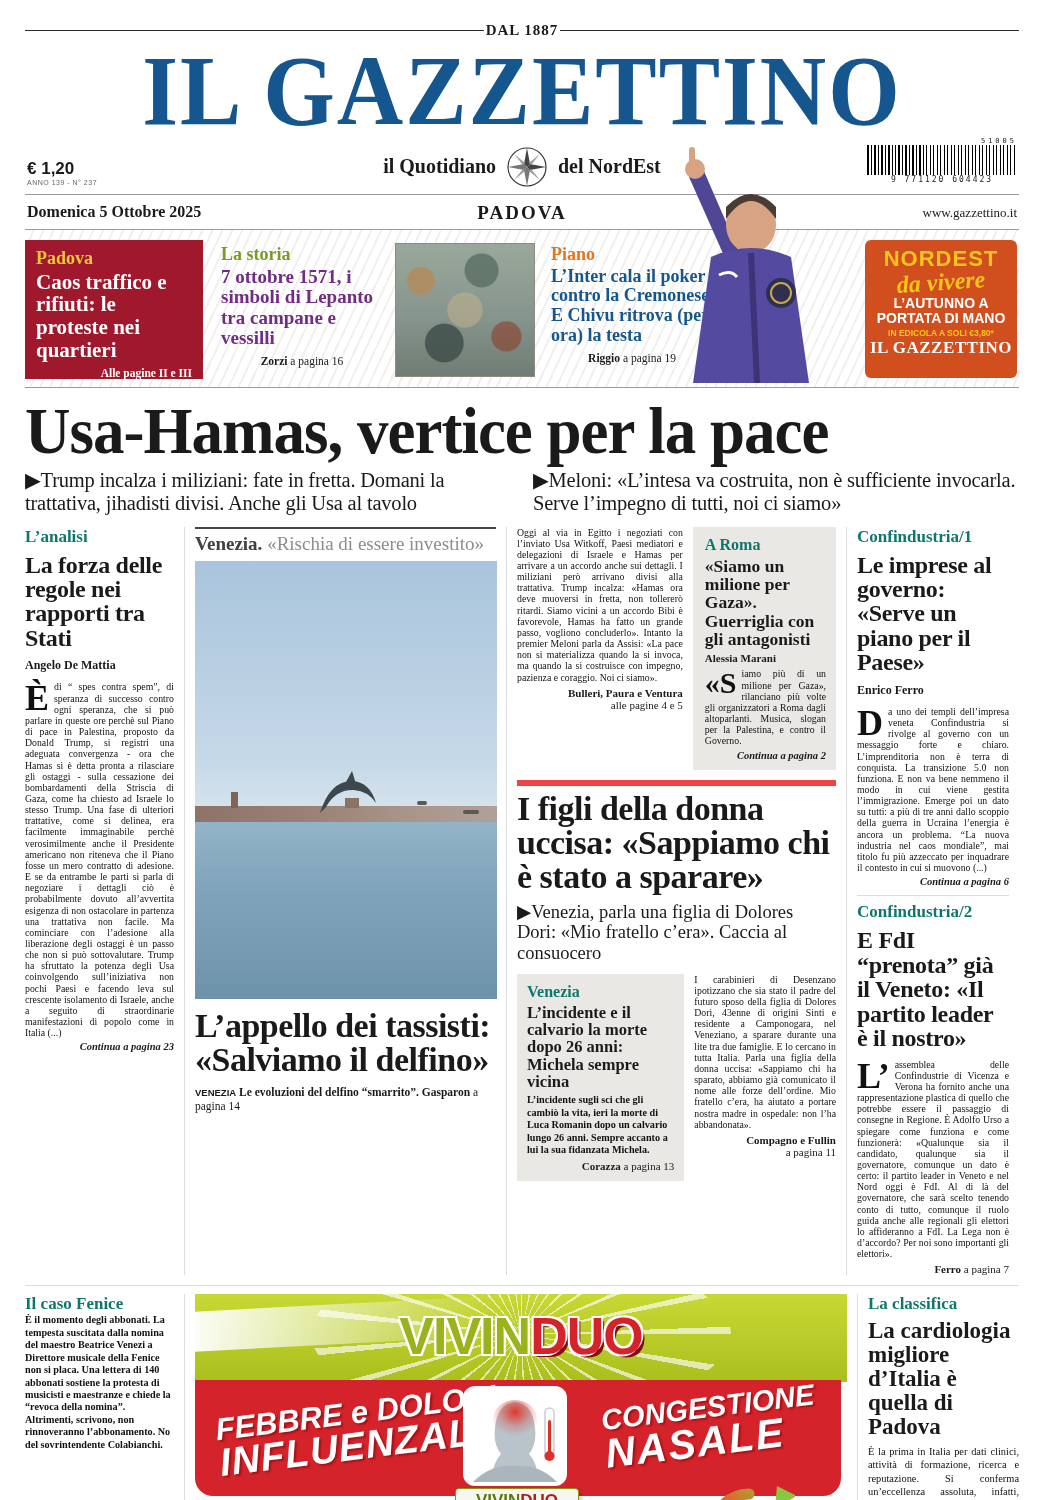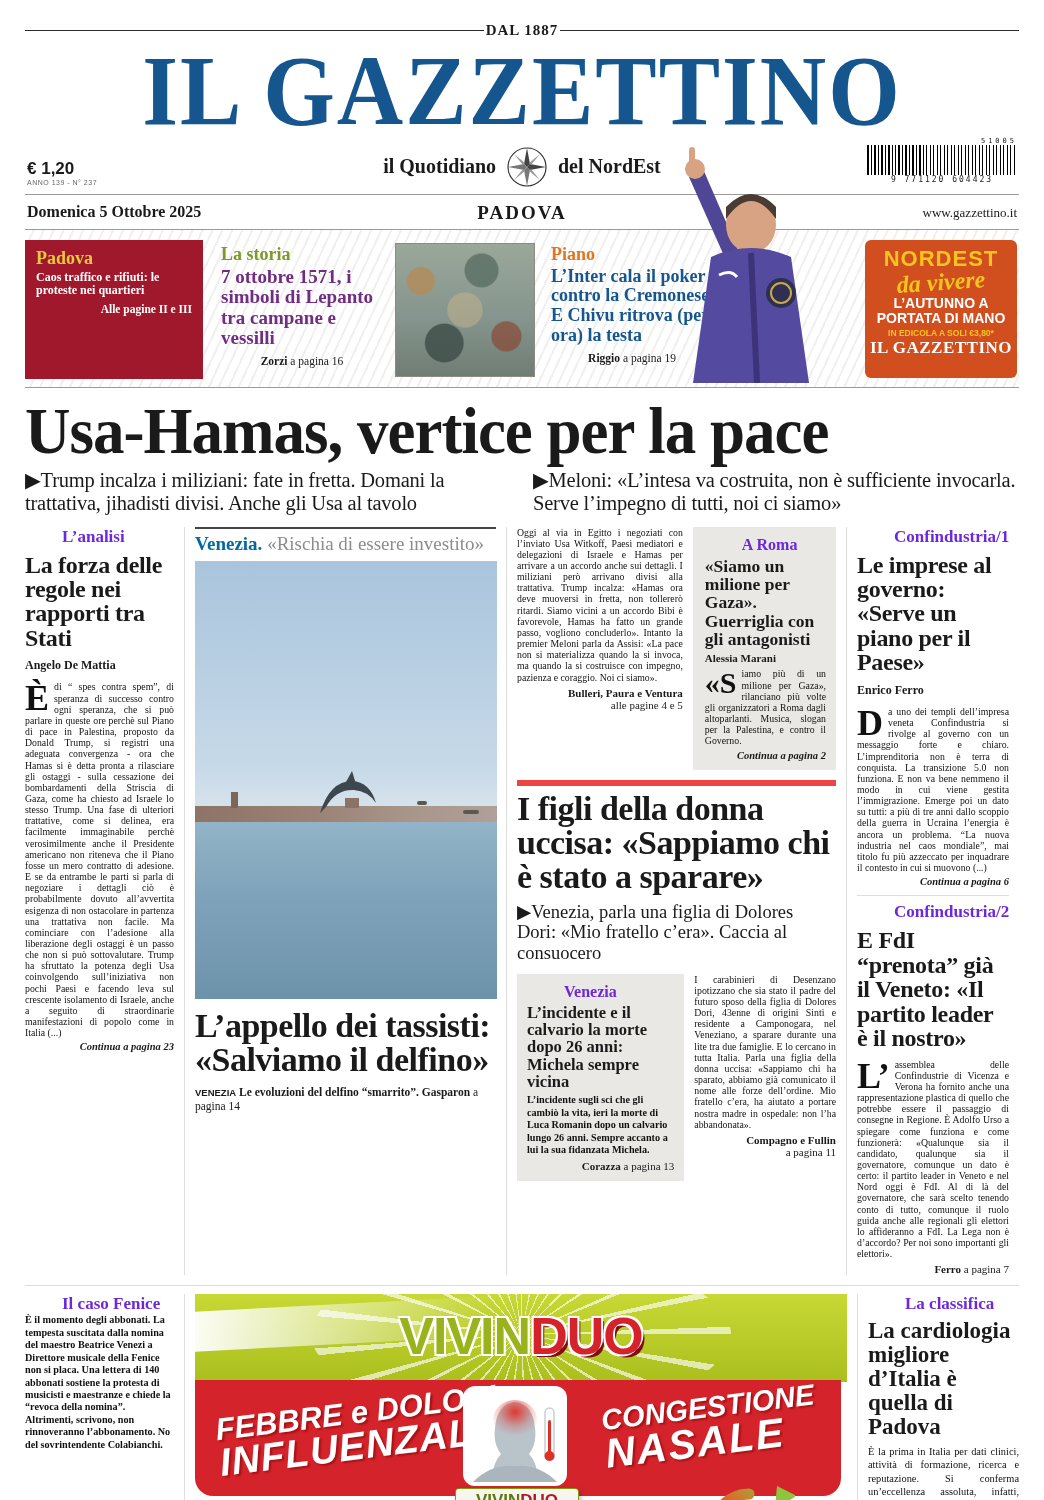--- a/index.html
+++ b/index.html
@@ -23,21 +23,21 @@
   .date-row { position:relative; border-top:1px solid #9a9a9a; border-bottom:1px solid #9a9a9a; margin-top:6px; padding:7px 2px; height:36px; }
   .date { position:absolute; left:2px; top:8px; font-weight:bold; font-size:16px; }
   .local { position:absolute; left:0; right:0; text-align:center; top:7px; font-weight:bold; font-size:19px; letter-spacing:2px; }
   .website { position:absolute; right:2px; top:10px; font-size:13px; }
 
   
   .top-strip { position:relative; display:flex; gap:10px; padding:10px 0 8px; height:158px;
     background:repeating-linear-gradient(115deg,#fff 0 7px,#f1f0ee 7px 9px); border-bottom:1px solid #9a9a9a; }
   .padova-box { width:178px; background:#a0182c; color:#fff; padding:8px 11px; }
   .k-yellow { color:#e9c83b; font-weight:bold; font-size:18px; }
-  .padova-box h3 { font-size:12px; line-height:1.08; font-weight:bold; margin-top:2px; }
+  .padova-box h3 { font-size:21px; line-height:1.08; font-weight:bold; margin-top:2px; }
   .padova-ref { text-align:right; font-weight:bold; font-size:11.5px; margin-top:6px; }
   .storia-box { width:172px; padding:4px 2px 4px 8px; }
   .k-green { color:#7a9a28; font-weight:bold; font-size:18px; }
   .storia-box h3 { color:#712d83; font-size:19px; line-height:1.08; font-weight:bold; margin-top:2px; }
   .strip-ref { text-align:center; font-size:11.5px; margin-top:6px; }
   .strip-ref .b { font-weight:bold; }
   .lepanto { width:140px; height:134px; margin-top:3px; border:1px solid #8b8b80; background:
      radial-gradient(circle at 18% 28%, rgba(176,141,95,.9) 0 9%, rgba(176,141,95,0) 10%),
      radial-gradient(circle at 62% 20%, rgba(90,110,100,.8) 0 12%, rgba(90,110,100,0) 13%),
      radial-gradient(circle at 80% 70%, rgba(140,60,40,.6) 0 10%, rgba(140,60,40,0) 11%),
@@ -59,34 +59,34 @@
   .lead-headline { font-size:63px; font-weight:bold; letter-spacing:-1px; line-height:1; margin:10px 0 8px; transform:scaleY(1.05); transform-origin:left top; }
   .subheads { display:flex; gap:22px; padding-bottom:10px; }
   .subheads p { flex:1; font-size:20.5px; line-height:1.12; letter-spacing:-.2px; }
 
   
   .mgrid { display:flex; margin-top:2px; }
   .c1 { width:160px; padding-right:10px; border-right:1px solid #ddd; }
   .c2 { width:322px; padding:0 10px; border-right:1px solid #ddd; }
   .c3 { width:340px; padding:0 10px; border-right:1px solid #ddd; }
   .c4 { width:162px; padding-left:10px; }
-  .kicker { color:#6d28d9; font-weight:bold; font-size:17px; display:block;margin-left:37px; }
+  .kicker { color:#0f766e; font-weight:bold; font-size:17px; display:block; }
   .art-h { font-weight:bold; line-height:1.02; letter-spacing:-.3px; margin:6px 0 8px; }
   .h24 { font-size:24px; }
   .byline { font-weight:bold; font-size:12px; margin-bottom:8px; }
   .body { font-size:9.8px; line-height:1.14; text-align:justify; color:#111; }
   .body.bold { font-weight:bold; font-size:10.2px; line-height:1.22; text-align:left; }
   .dropcap { float:left; font-weight:bold; font-size:36px; line-height:.8; padding:3px 5px 0 0; }
   .continua { display:block; text-align:right; font-style:italic; font-weight:bold; font-size:10.5px; margin-top:3px; }
   .ref-line { text-align:right; font-size:11px; margin-top:4px; }
   .ref-line .b { font-weight:bold; }
 
   
   .ven-kicker-row { border-top:2px solid #444; padding-top:4px; font-size:19px; }
-  .ven-kicker-row .vk { color:#0369a1; font-weight:bold; }
+  .ven-kicker-row .vk { color:#404040; font-weight:bold; }
   .ven-kicker-row .vq { color:#8c8c8c; }
   .ven-photo { position:relative; width:302px; height:438px; margin-top:6px; overflow:hidden; }
   .sky { position:absolute; inset:0 0 42% 0; background:linear-gradient(180deg,#a9c4dc 0%,#c6d9e8 80%,#d8e4ec 100%); }
   .skyline { position:absolute; left:0; right:0; top:56%; height:16px; background:linear-gradient(90deg,#8d7466 0%,#9b8274 40%,#a8958a 70%,#b0a098 100%); }
   .tower { position:absolute; top:-14px; left:36px; width:7px; height:16px; background:#7d6557; }
   .tower2 { position:absolute; top:-8px; left:150px; width:14px; height:10px; background:#8a7265; }
   .water { position:absolute; left:0; right:0; top:calc(56% + 16px); bottom:0; background:linear-gradient(180deg,#93b4c8 0%,#7fa3ba 40%,#6d93ab 100%); }
   .boat { position:absolute; width:16px; height:4px; background:#5a5a52; border-radius:2px; }
   .dolphin { position:absolute; left:40%; top:48%; }
   .ven-headline { font-size:34px; font-weight:bold; line-height:1.02; letter-spacing:-.5px; margin:10px 0 8px; }

